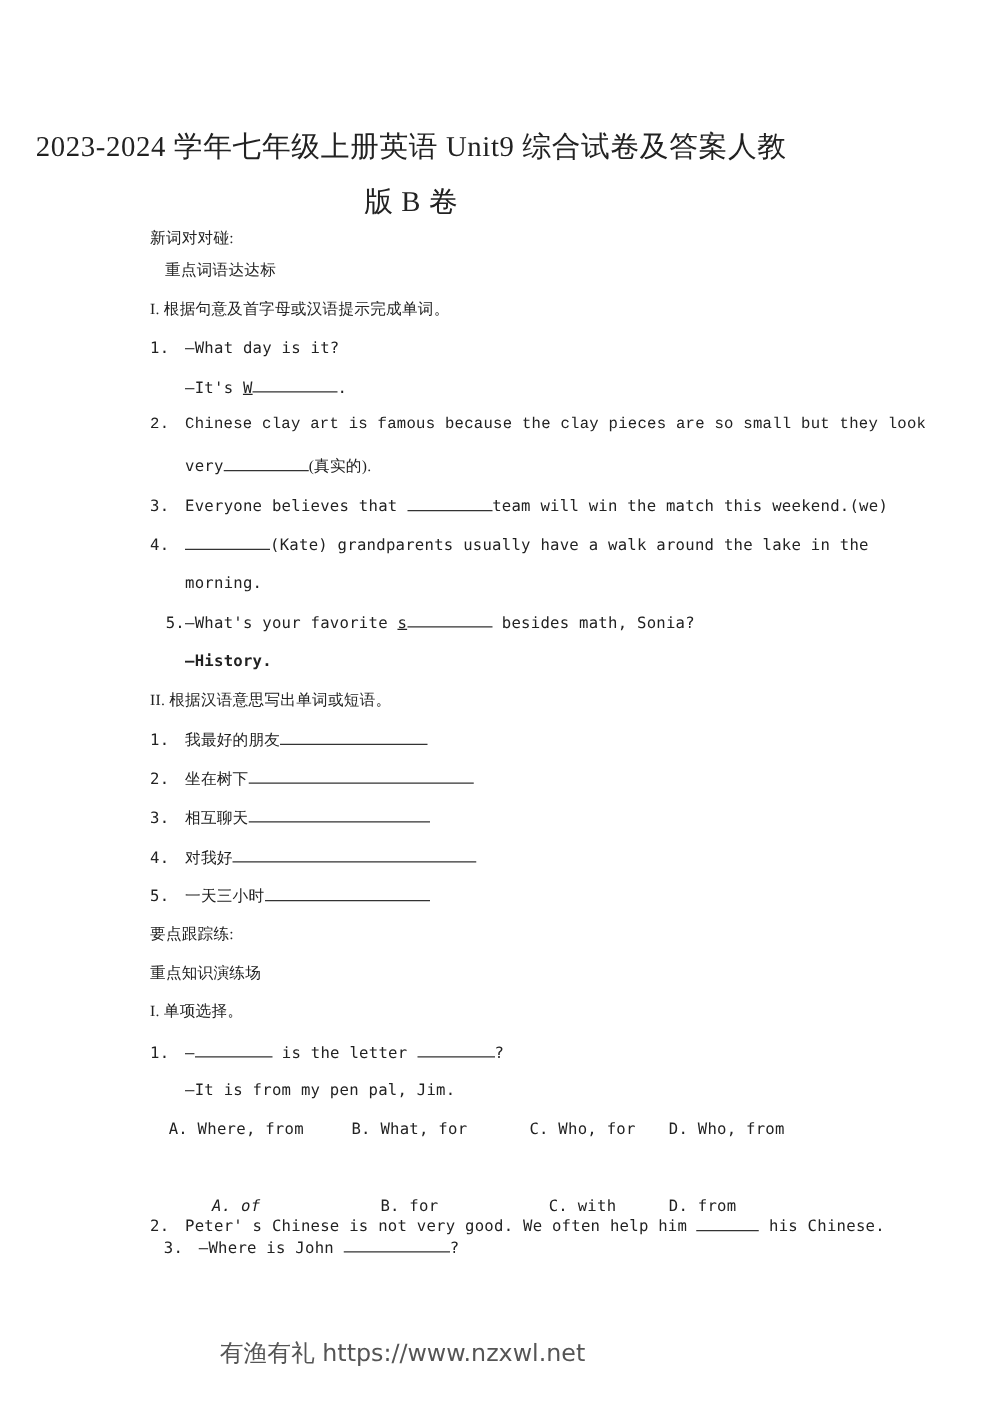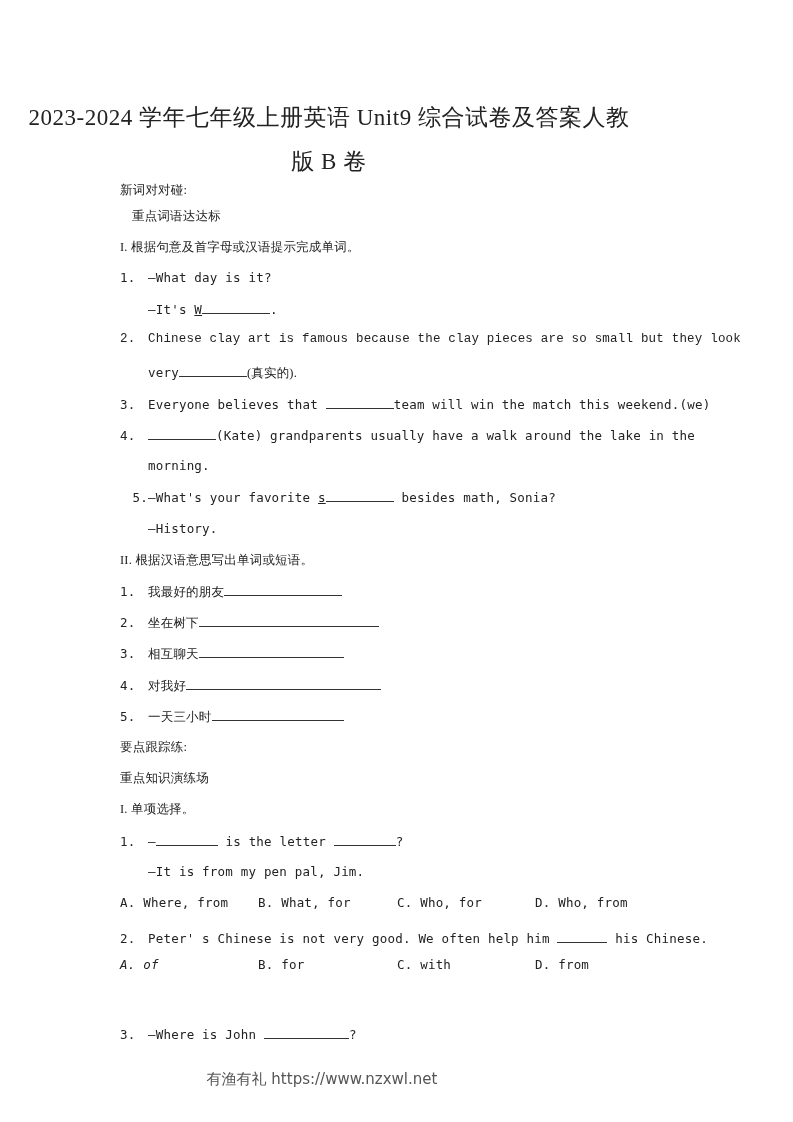--- a/index.html
+++ b/index.html
@@ -16,24 +16,24 @@
       position: absolute; font-size: 12.5px; white-space: nowrap; color: #222;
       font-family: "DejaVu Sans Mono", "Liberation Mono", monospace;
       letter-spacing: 0.2px;
     }
     .cn { font-family: Liberation Serif, serif; }
     .num { display: inline-block; width: 28px; }
     .blank {
       display: inline-block; border-bottom: 1px solid #333; height: 12px; vertical-align: baseline;
     }
     .letter-u { text-decoration: underline; }
-    .opt { display: inline-block; }
+    .opt { display: inline-block; text-align: center; }
     .footer {
       position: absolute; left: 0; width: 644px; top: 1070px; text-align: center;
-      font-family: "DejaVu Sans", "Liberation Sans", sans-serif; font-size: 15px; color: #555;
+      font-family: "DejaVu Sans", "Liberation Sans", sans-serif; font-size: 19px; color: #555;
     }
   </style>
 </head>
 <body>
 
 <div class="title" style="top:102px;">2023-2024 学年七年级上册英语 Unit9 综合试卷及答案人教</div>
 <div class="title" style="top:146px;">版 B 卷</div>
 
 <div class="line cn" style="left:120px; top:182px;">新词对对碰:</div>
 <div class="line cn" style="left:132px; top:208px;">重点词语达达标</div>
@@ -58,21 +58,21 @@
 </div>
 
 <div class="line" style="left:120px; top:427px;">
   <span class="num">4.</span><span class="blank" style="width:68px;"></span><span>(Kate) grandparents usually have a walk around the lake in the</span>
 </div>
 <div class="line" style="left:148px; top:458px;">morning.</div>
 
 <div class="line" style="left:120px; top:489px;text-align:right;">
   <span class="num">5.</span><span>—What's your favorite </span><span class="letter-u">s</span><span class="blank" style="width:68px;"></span><span> besides math, Sonia?</span>
 </div>
-<div class="line" style="left:148px; top:521px;">—History.</div>
+<div class="line" style="left:148px; top:521px;font-weight:bold;">—History.</div>
 
 <div class="line cn" style="left:120px; top:552px;">II. 根据汉语意思写出单词或短语。</div>
 <div class="line" style="left:120px; top:583px;">
   <span class="num">1.</span><span class="cn">我最好的朋友</span><span class="blank" style="width:118px;"></span>
 </div>
 <div class="line" style="left:120px; top:614px;">
   <span class="num">2.</span><span class="cn">坐在树下</span><span class="blank" style="width:180px;"></span>
 </div>
 <div class="line" style="left:120px; top:645px;">
   <span class="num">3.</span><span class="cn">相互聊天</span><span class="blank" style="width:145px;"></span>
@@ -89,24 +89,24 @@
 <div class="line cn" style="left:120px; top:801px;">I. 单项选择。</div>
 
 <div class="line" style="left:120px; top:833px;">
   <span class="num">1.</span><span>—</span><span class="blank" style="width:62px;"></span><span> is the letter </span><span class="blank" style="width:62px;"></span><span>?</span>
 </div>
 <div class="line" style="left:148px; top:864px;">—It is from my pen pal, Jim.</div>
 <div class="line" style="left:120px; top:895px;">
   <span class="opt" style="width:138px;">A. Where, from</span><span class="opt" style="width:139px;">B. What, for</span><span class="opt" style="width:138px;">C. Who, for</span><span class="opt">D. Who, from</span>
 </div>
 
-<div class="line" style="left:120px; top:930px;">
+<div class="line" style="left:120px; top:972px;">
   <span class="num">2.</span><span>Peter' s Chinese is not very good. We often help him </span><span class="blank" style="width:50px;"></span><span> his Chinese.</span>
 </div>
 <div class="line" style="left:120px; top:957px;">
   <span class="opt" style="width:138px;font-style:italic;">A. of</span><span class="opt" style="width:139px;">B. for</span><span class="opt" style="width:138px;">C. with</span><span class="opt">D. from</span>
 </div>
 
-<div class="line" style="left:120px; top:989px;margin-top:37px;">
+<div class="line" style="left:131px; top:989px;">
   <span class="num">3.</span><span>—Where is John </span><span class="blank" style="width:85px;"></span><span>?</span>
 </div>
 
 <div class="footer">有渔有礼 https://www.nzxwl.net</div>
 
 </body></html>

